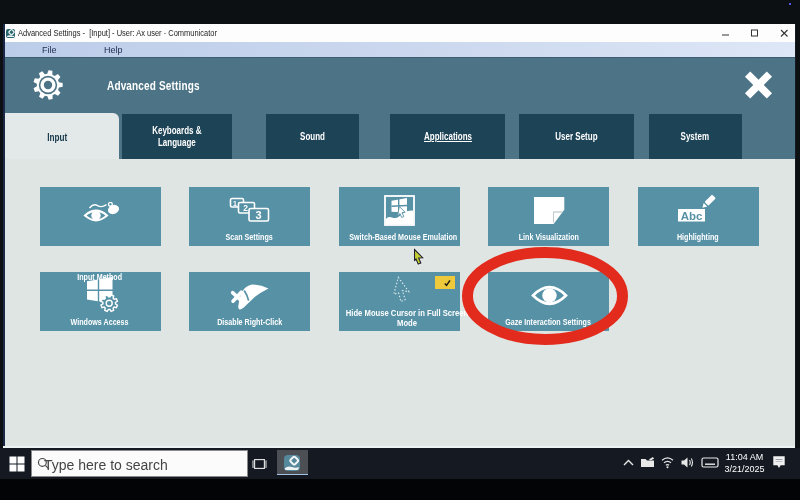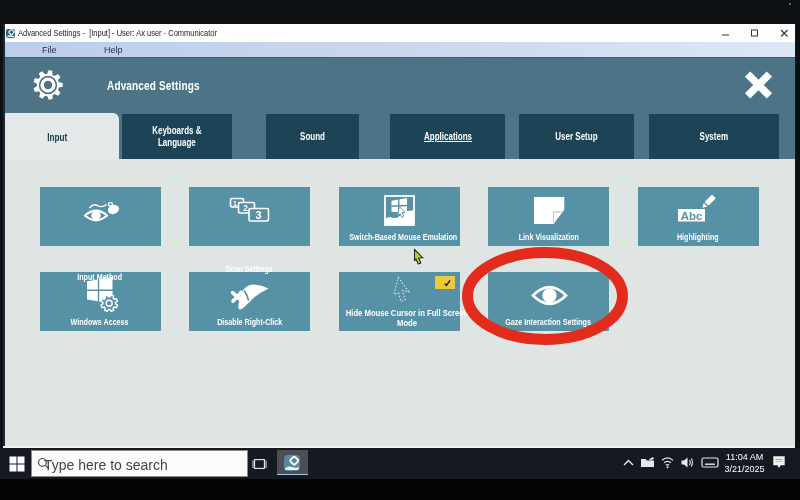--- a/index.html
+++ b/index.html
@@ -80,37 +80,37 @@
   </div>
 <div class="tab" style="left:266px;width:93px;">
     <span>Sound</span>
   </div>
 <div class="tab" style="left:390.1px;width:115px;text-decoration:underline;">
     <span>Applications</span>
   </div>
 <div class="tab" style="left:519.4px;width:114.5px;">
     <span>User Setup</span>
   </div>
-<div class="tab" style="left:648.7px;width:130px;">
+<div class="tab" style="left:648.7px;width:93px;">
     <span>System</span>
   </div>
 
 <div class="abs" id="content"></div>
 <div class="abs btn" style="left:39.5px;top:187px;"></div>
 <div class="abs btn" style="left:189px;top:187px;"></div>
 <div class="abs btn" style="left:338.5px;top:187px;"></div>
 <div class="abs btn" style="left:488px;top:187px;"></div>
 <div class="abs btn" style="left:637.5px;top:187px;"></div>
 <div class="abs btn" style="left:39.5px;top:272px;"></div>
 <div class="abs btn" style="left:189px;top:272px;"></div>
 <div class="abs btn" style="left:338.5px;top:272px;"></div>
 <div class="abs btn" style="left:488px;top:272px;"></div>
 
 <div class="lbl" style="left:39.5px;top:232px;margin-top:40px;"><span>Input Method</span></div>
-<div class="lbl" style="left:189px;top:232px;margin-top:32px;"><span>Scan Settings</span></div>
+<div class="lbl" style="left:189px;top:232px;"><span>Scan Settings</span></div>
 <div class="lbl" style="left:338.5px;top:232px;"><span>Switch-Based Mouse Emulation</span></div>
 <div class="lbl" style="left:488px;top:232px;"><span>Link Visualization</span></div>
 <div class="lbl" style="left:637.5px;top:232px;"><span>Highlighting</span></div>
 <div class="lbl" style="left:39.5px;top:317px;"><span>Windows Access</span></div>
 <div class="lbl" style="left:189px;top:317px;"><span>Disable Right-Click</span></div>
 <div class="lbl" style="left:338.5px;top:307.5px;"><span style="transform:scaleX(0.9);">Hide Mouse Cursor in Full Screen<br>Mode</span></div>
 <div class="lbl" style="left:488px;top:317px;"><span>Gaze Interaction Settings</span></div>
 
 <svg class="abs" style="left:83px;top:202px" width="38" height="26" viewBox="0 0 38 26">
   <path d="M2,13.5 Q13,3.9 24,13.5 Q13,23.1 2,13.5 Z" fill="none" stroke="#fff" stroke-width="2.1"></path>

